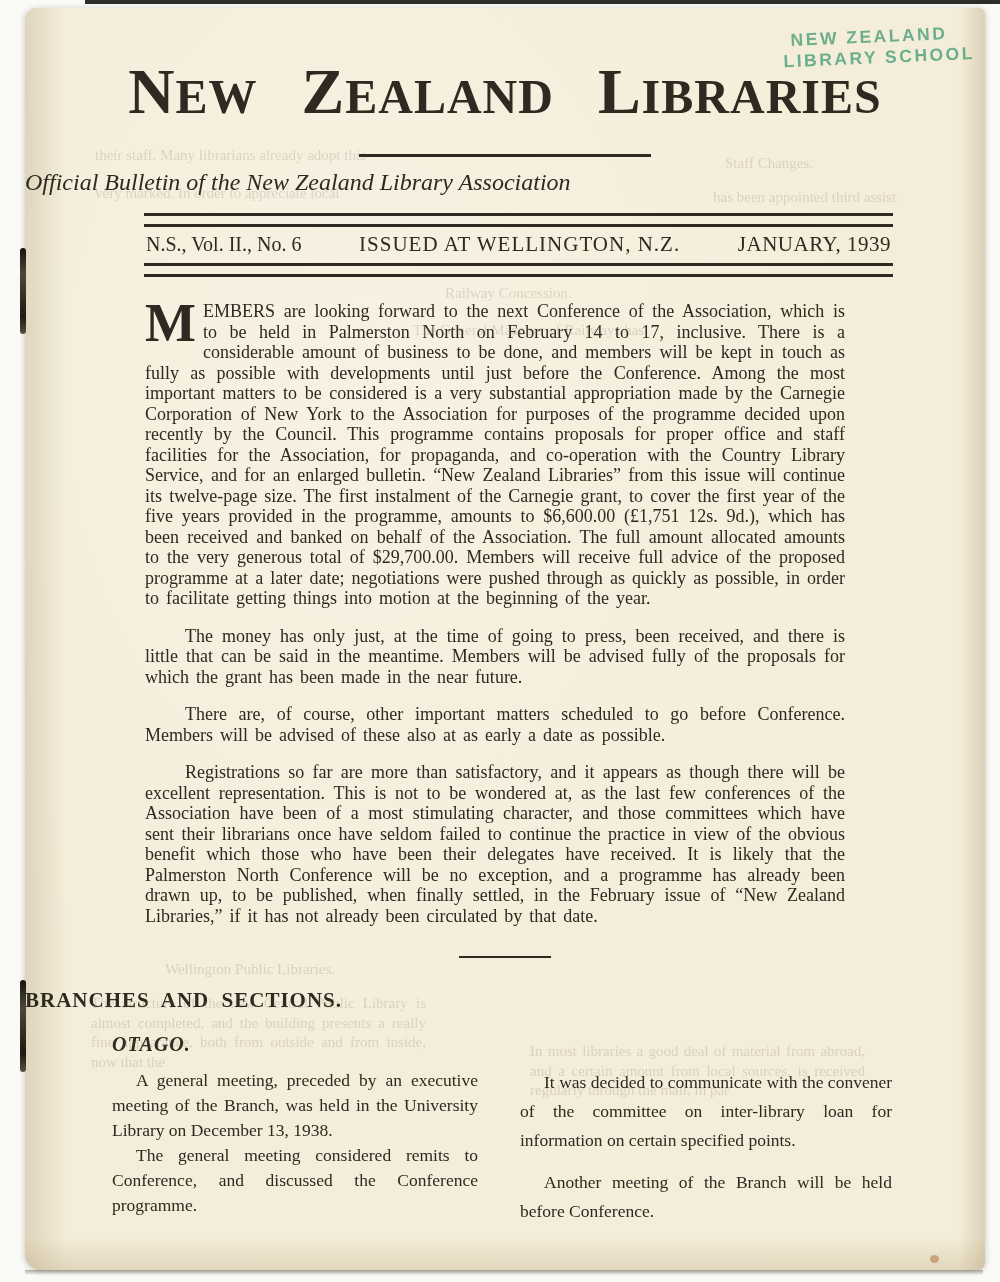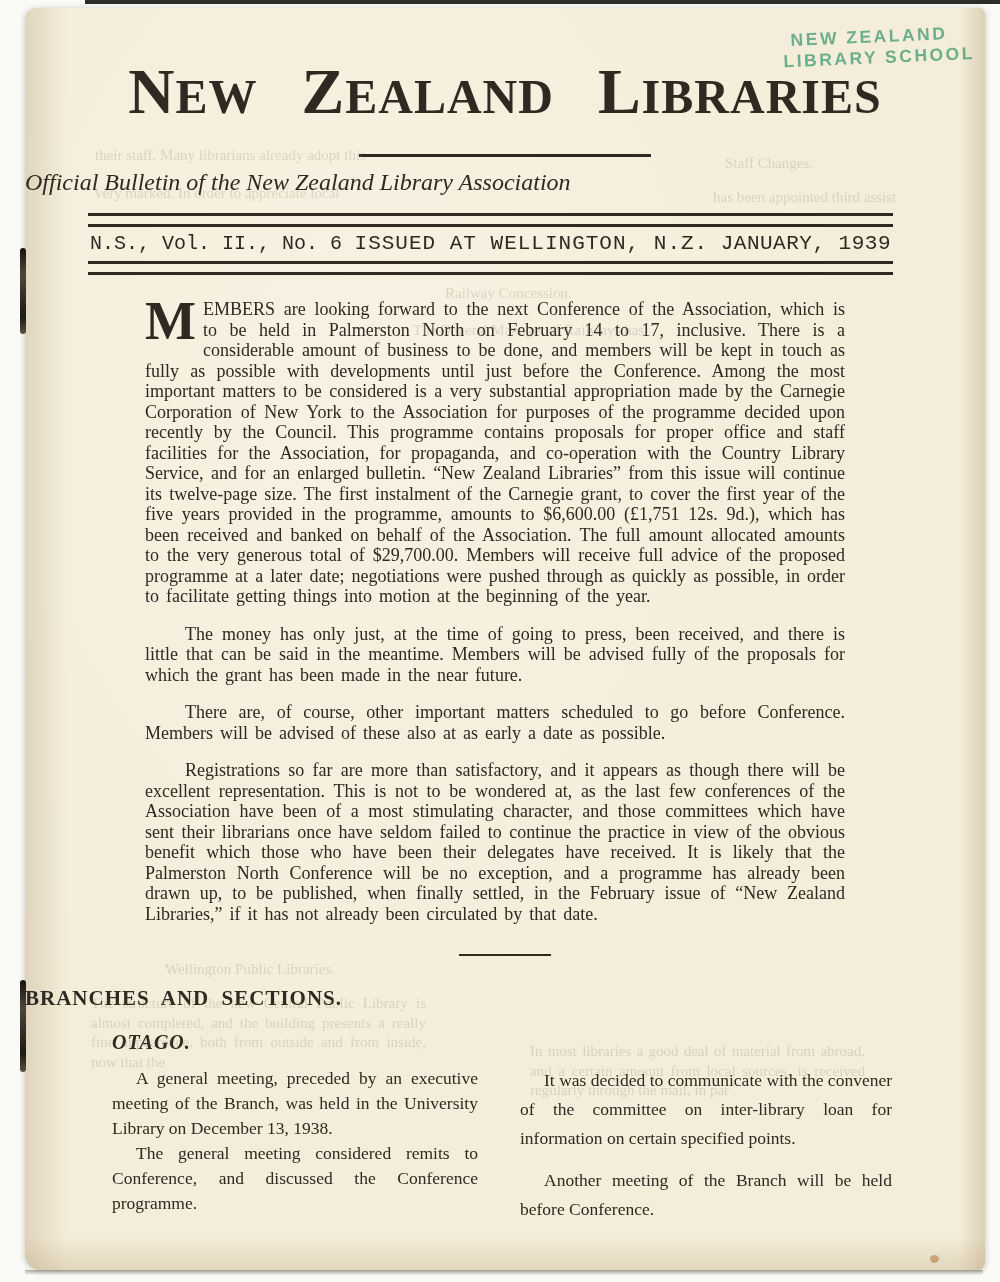--- a/index.html
+++ b/index.html
@@ -57,21 +57,21 @@
   
   .masthead { padding-top:52px; }
   .title { margin:0; text-align:center; font-weight:bold; letter-spacing:1px;
     line-height:64px; white-space:nowrap; }
   .title .word { margin:0 22px; }
   .title .cap { font-size:64px; }
   .title .rest { font-size:48px;text-align:right; }
   .title-rule { width:292px; height:3px; background:var(--ink); margin:20px auto 12px auto; }
   .subtitle { margin:0; font-style:italic; font-size:24px; }
 
-  .issue-bar { margin:17px 92px 0 63px;font-family:Liberation Mono, monospace; }
+  .issue-bar { margin:17px 92px 0 119px; }
   .double-rule { height:8px; border-top:3px solid var(--ink); border-bottom:3px solid var(--ink); }
   .issue-row { display:flex; justify-content:space-between; align-items:baseline; padding:5px 2px 6px 2px; }
   .issue-left  { font-size:20px; }
   .issue-center{ font-size:21px; letter-spacing:1px; }
   .issue-right { font-size:21px; letter-spacing:.5px; }
 
   
   .editorial h2 { margin:42px 0 0 0; text-align:center; font-size:22px;
     letter-spacing:1.5px; font-weight:bold; }
   .editorial .body { margin:24px 140px 0 120px; width:700px;

